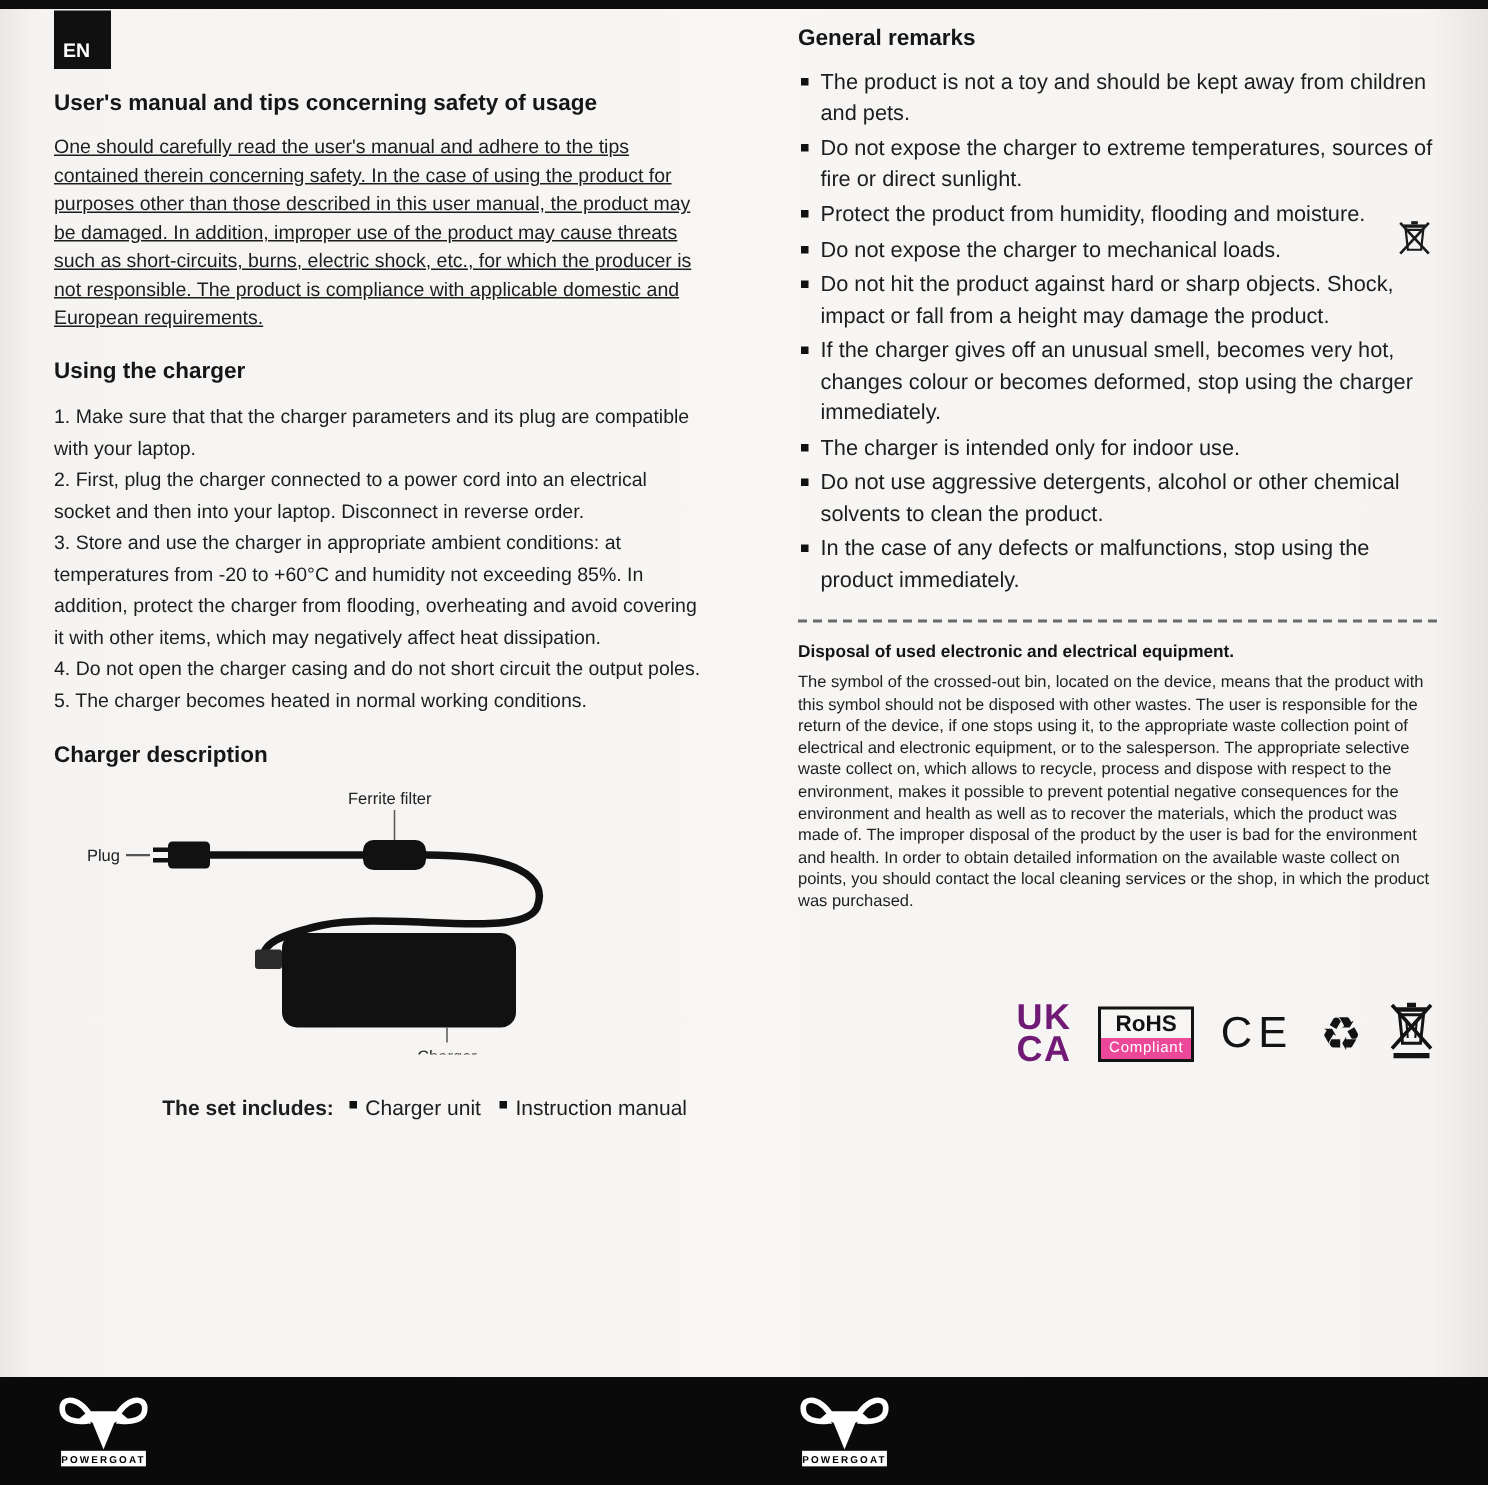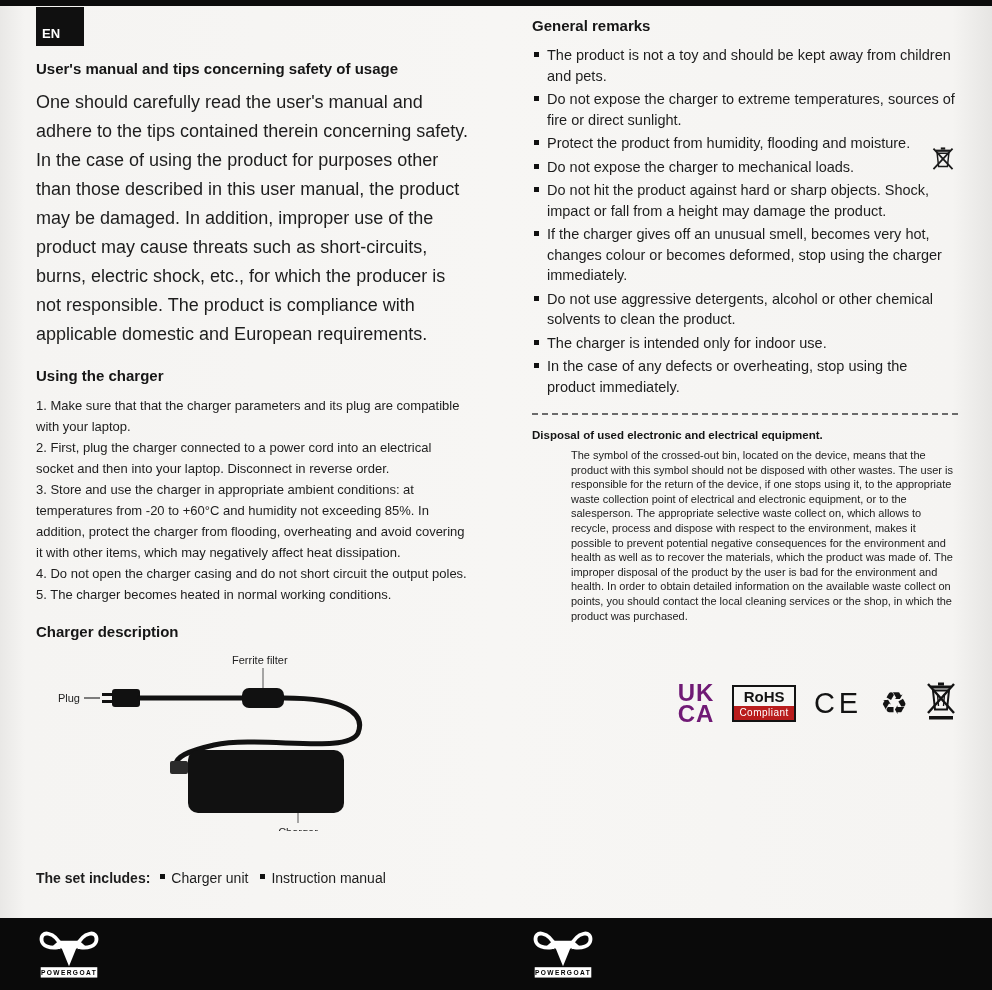--- a/index.html
+++ b/index.html
@@ -6,55 +6,55 @@
   html,body { width:992px; height:990px; }
   body {
     position:relative;
     font-family:"Liberation Sans", sans-serif;
     color:#1d1d1d;
     background:linear-gradient(90deg,#e9e8e6 0,#f5f4f2 2.5%,#f7f6f4 50%,#f5f4f2 96%,#e6e5e3 100%);
     overflow:hidden;
   }
   .top-strip { position:absolute; top:0; left:0; right:0; height:6px; background:#0c0c0c; }
   .en-badge {
-    position:absolute; left:36px; top:7px; width:48px; height:39px;
+    position:absolute; left:36px; top:7px; width:38px; height:39px;
     background:#101010; color:#fff; font-weight:bold; font-size:13px;
     display:flex; align-items:flex-end; padding:5px 6px;
   }
   .col { position:absolute; }
   .col-left  { left:36px;  top:60px; width:432px; }
   .col-right { left:532px; top:17px; width:426px; }
   .section-heading { font-size:15px; font-weight:700; color:#161616; margin:0 0 11px; }
   .mt { margin-top:18px; }
-  .body-text { font-size:18px; line-height:29px; }
+  .body-text { font-size:13px; line-height:19px;text-decoration:underline; }
   .num-item { font-size:13px; line-height:21px; }
   ul.remarks { list-style:none; }
   ul.remarks li {
     position:relative; padding-left:15px;
     font-size:14.5px; line-height:20.5px; margin-bottom:3px;
   }
   ul.remarks li::before {
     content:""; position:absolute; left:2px; top:7px;
     width:5px; height:5px; background:#111;
   }
   .dashed-divider { border:none; border-top:2px dashed #6b6b6b; margin:16px 0 14px; }
   .disposal-heading { font-size:11.5px; font-weight:700; margin-bottom:7px; color:#141414; }
-  .disposal-body { font-size:11px; line-height:14.6px; color:#212121;margin-left:39px; }
+  .disposal-body { font-size:11px; line-height:14.6px; color:#212121; }
   .marks-row {
     display:flex; align-items:center; justify-content:flex-end;
     gap:18px; margin-top:58px; padding-right:2px;
   }
   .ukca { font-weight:700; font-size:24px; line-height:21px; letter-spacing:1px; color:#701a75; }
   .rohs { border:2.5px solid #131313; text-align:center; background:#f7f6f4; }
   .rohs-top { font-weight:700; font-size:15px; padding:0 7px; line-height:19px; color:#131313; }
-  .rohs-bottom { background:#b91c1c; color:#fff; font-size:10px; padding:1px 5px 2px; letter-spacing:0.5px; }
+  .rohs-bottom { background:#ec4899; color:#fff; font-size:10px; padding:1px 5px 2px; letter-spacing:0.5px; }
   .ce-mark { font-size:29px; font-weight:500; letter-spacing:4px; color:#131313; }
   .recycle-mark { font-size:31px; line-height:1; color:#131313; }
   .diagram-wrap { margin-top:4px; }
-  .set-includes { margin-top:35px; font-size:14px; display:flex; align-items:baseline; flex-wrap:wrap; }
+  .set-includes { margin-top:22px; font-size:14px; display:flex; align-items:baseline; flex-wrap:wrap;justify-content:flex-end; }
   .set-includes b { font-weight:700; margin-right:8px; }
   .si-item { position:relative; padding-left:13px; margin-right:10px; }
   .si-item::before { content:""; position:absolute; left:2px; top:4px; width:5px; height:5px; background:#111; }
   .weee-top-right { position:absolute; right:38px; top:146px; }
   .footer-bar { position:absolute; left:0; bottom:0; width:100%; height:72px; background:#0a0a0a; }
   .goat-logo { position:absolute; top:9px; }
   .goat-logo.first { left:36px; }
   .goat-logo.second { left:530px; }
   svg text { font-family:"Liberation Sans", sans-serif; }
 </style>
@@ -130,23 +130,23 @@
 
 <div class="col col-right">
   <h2 class="section-heading">General remarks</h2>
   <ul class="remarks">
     <li>The product is not a toy and should be kept away from children and pets.</li>
     <li>Do not expose the charger to extreme temperatures, sources of fire or direct sunlight.</li>
     <li>Protect the product from humidity, flooding and moisture.</li>
     <li>Do not expose the charger to mechanical loads.</li>
     <li>Do not hit the product against hard or sharp objects. Shock, impact or fall from a height may damage the product.</li>
     <li>If the charger gives off an unusual smell, becomes very hot, changes colour or becomes deformed, stop using the charger immediately.</li>
+    <li>The charger is intended only for indoor use.</li>
     <li>Do not use aggressive detergents, alcohol or other chemical solvents to clean the product.</li>
-    <li>The charger is intended only for indoor use.</li>
-    <li>In the case of any defects or overheating, stop using the product immediately.</li>
+    <li>In the case of any defects or malfunctions, stop using the product immediately.</li>
   </ul>
 
   <hr class="dashed-divider">
 
   <h3 class="disposal-heading">Disposal of used electronic and electrical equipment.</h3>
   <p class="disposal-body">The symbol of the crossed-out bin, located on the device, means that the product with this symbol should not be disposed with other wastes. The user is responsible for the return of the device, if one stops using it, to the appropriate waste collection point of electrical and electronic equipment, or to the salesperson. The appropriate selective waste collect on, which allows to recycle, process and dispose with respect to the environment, makes it possible to prevent potential negative consequences for the environment and health as well as to recover the materials, which the product was made of. The improper disposal of the product by the user is bad for the environment and health. In order to obtain detailed information on the available waste collect on points, you should contact the local cleaning services or the shop, in which the product was purchased.</p>
 
   <div class="marks-row">
     <div class="ukca">
       <div>UK</div>

